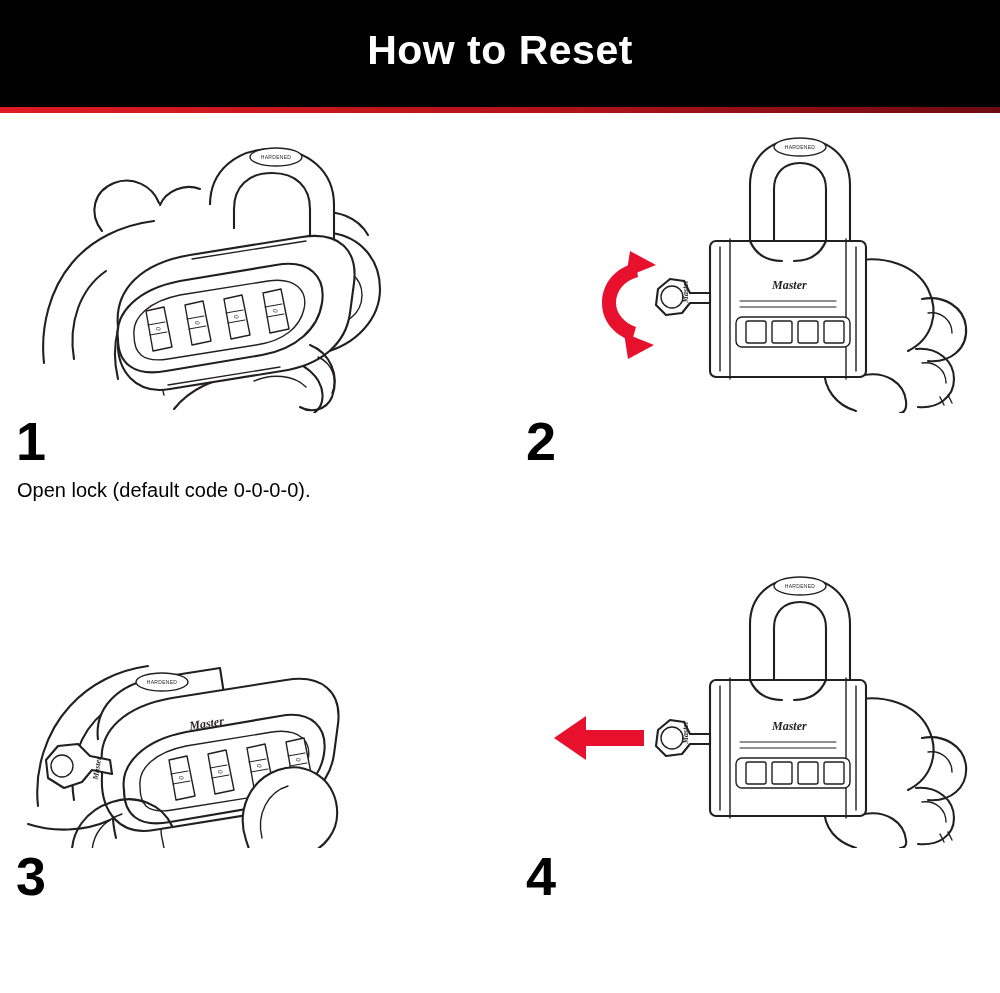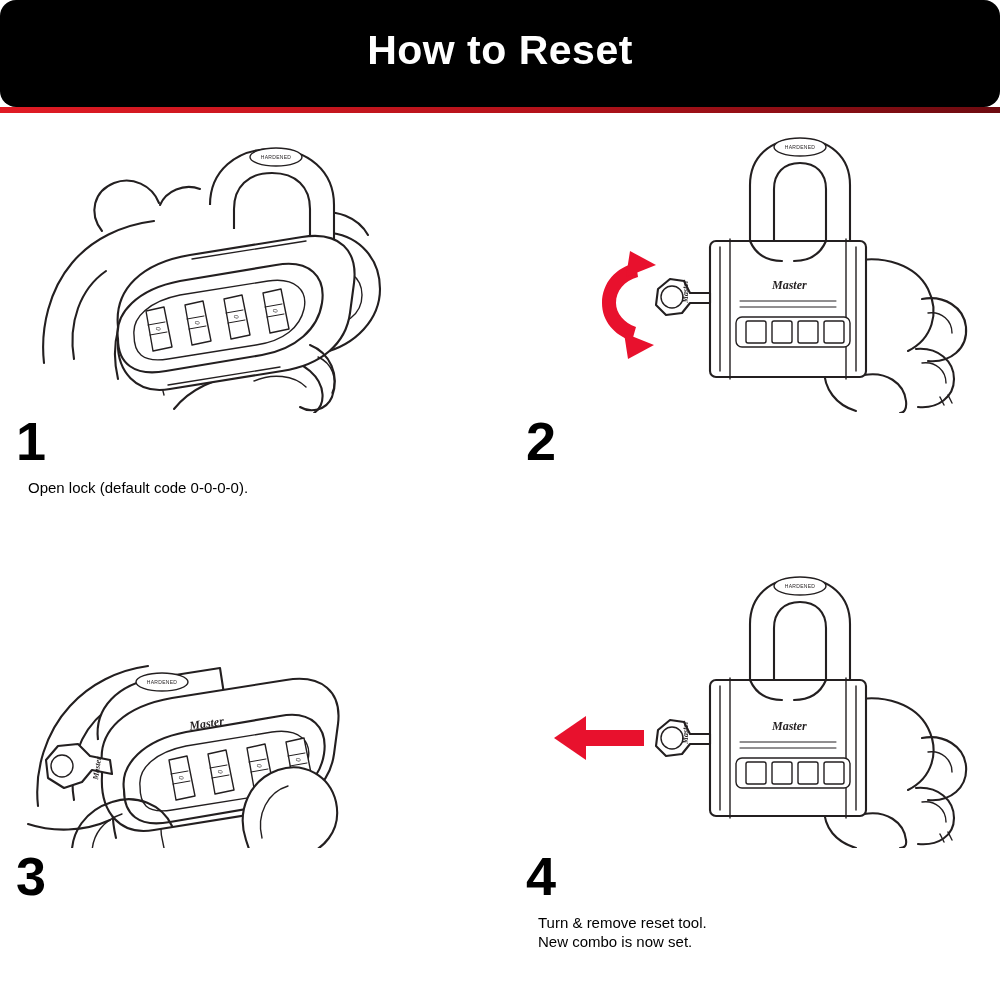--- a/index.html
+++ b/index.html
@@ -15,21 +15,20 @@
 
   
   .header {
     position: relative;
     width: 1000px;
     height: 107px;
     background: #000000;
     display: flex;
     align-items: center;
     justify-content: center;
-    border-radius: 16px;
   }
   .header-title {
     color: #ffffff;
     font-size: 41px;
     font-weight: bold;
     letter-spacing: 0.5px;
     line-height: 1;
     padding-bottom: 6px;
   }
   .header-rule {
@@ -57,24 +56,24 @@
   }
   .art svg { display: block; }
   .step-num {
     font-size: 54px;
     font-weight: bold;
     line-height: 0.9;
     margin-top: 4px;
     margin-left: 2px;
   }
   .step-caption {
-    font-size: 15px;
+    font-size: 20px;
     line-height: 1.28;
     margin-top: 12px;
-    margin-left: 14px;
+    margin-left: 3px;
     white-space: pre-line;
   }
 
   
   .ln { fill: none; stroke: #231f20; stroke-width: 2.1; stroke-linecap: round; stroke-linejoin: round; }
   .ln-t { fill: none; stroke: #231f20; stroke-width: 1.4; stroke-linecap: round; stroke-linejoin: round; }
   .ln-h { fill: none; stroke: #231f20; stroke-width: 1.0; stroke-linecap: round; }
   .wfill { fill: #ffffff; stroke: #231f20; stroke-width: 2.1; stroke-linejoin: round; }
   .wfill-t { fill: #ffffff; stroke: #231f20; stroke-width: 1.4; stroke-linejoin: round; }
   .txt-tiny { font-family: "Liberation Sans", sans-serif; font-size: 5px; fill: #231f20; letter-spacing: 0.3px; }
@@ -355,17 +354,15 @@
           <text class="txt-brand-sm" x="164" y="196" transform="rotate(-90 164 196)">Master</text>
         </g>
 
         <g>
           <path class="arrow-red" d="M120 182 L120 198 L62 198 L62 182 Z"></path>
           <path class="arrow-red" d="M62 168 L30 190 L62 212 Z"></path>
         </g>
       </svg>
     </div>
     <div class="step-num">4</div>
-    <div class="step-caption">Turn &amp; remove reset tool.
-New combo is now set.</div>
   </div>
 
 </div>
 
 </body></html>

